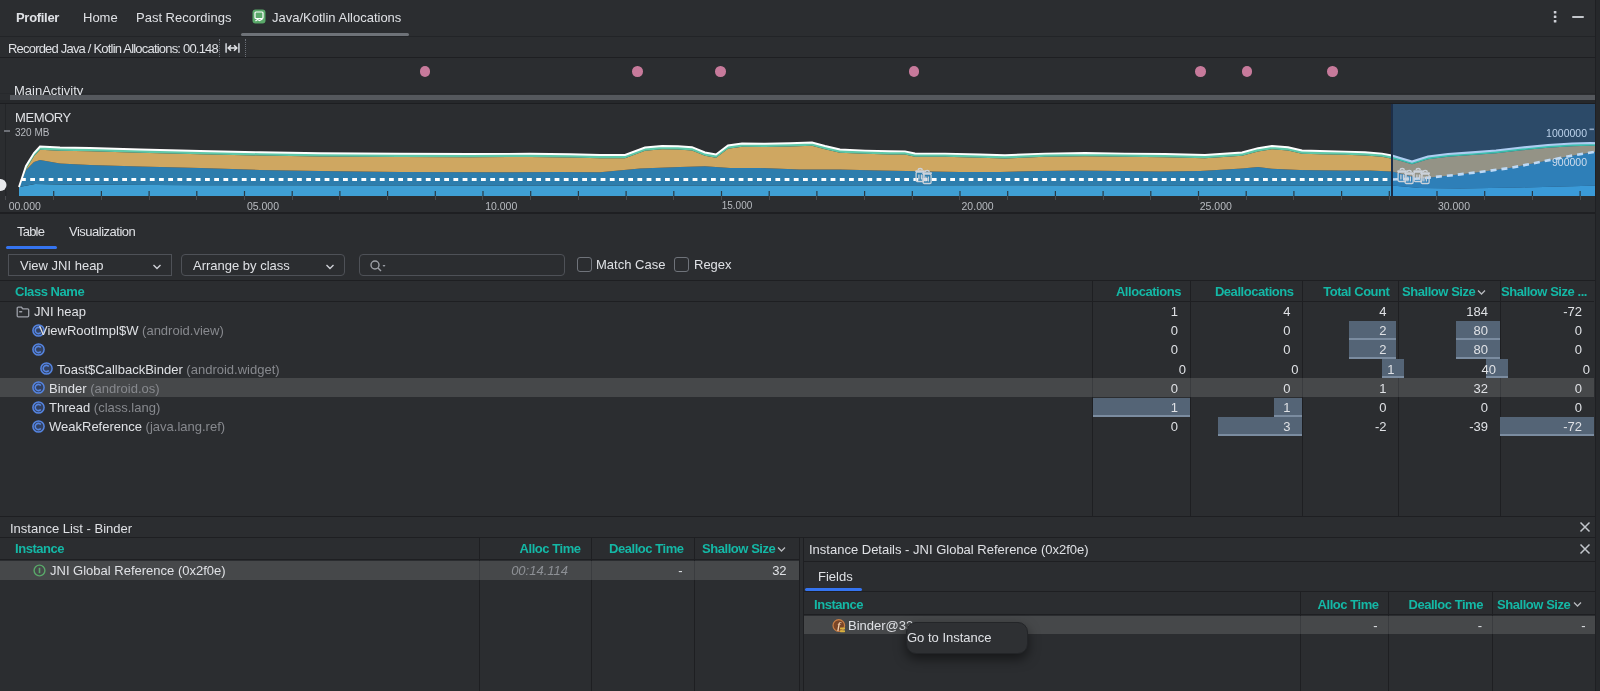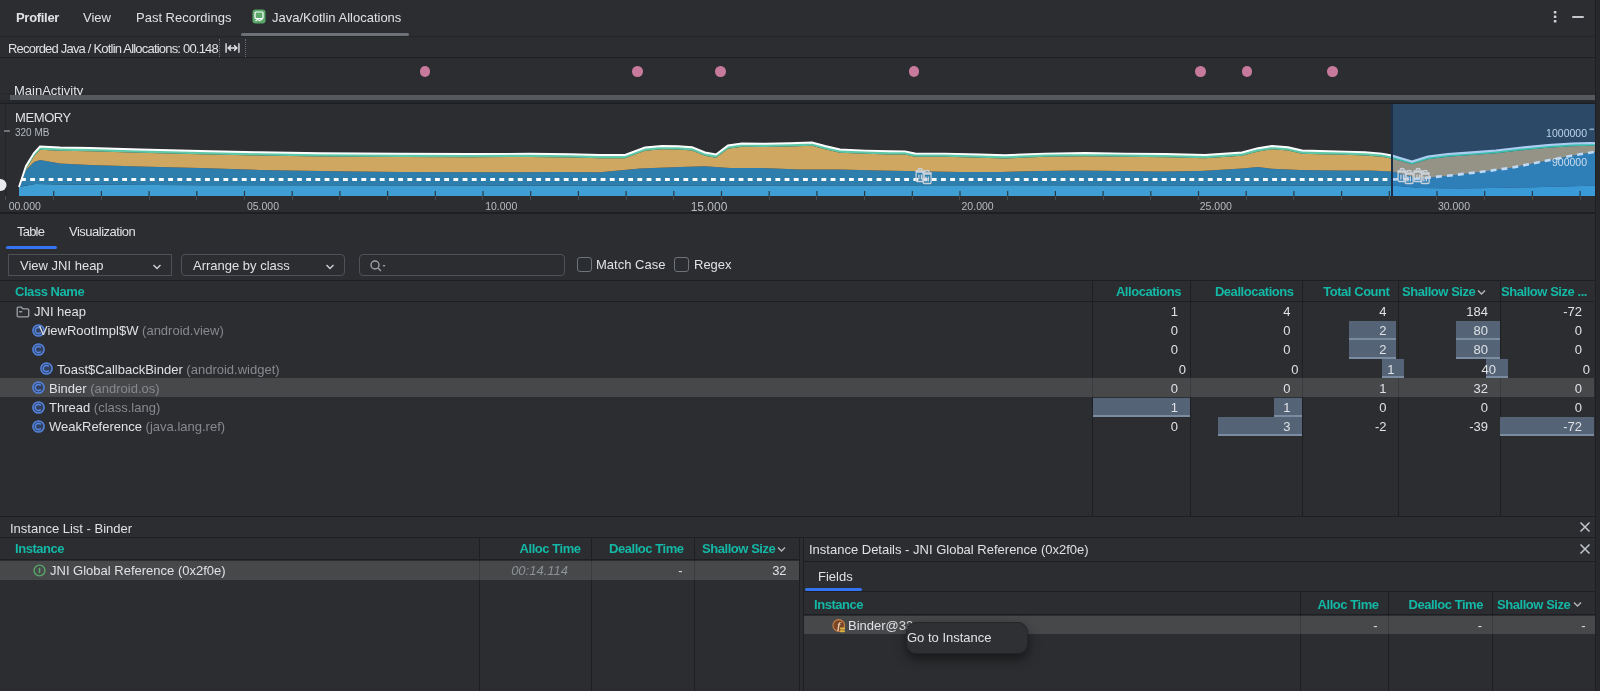--- a/index.html
+++ b/index.html
@@ -10,21 +10,21 @@
 .hdr{font-weight:700;color:#14b8a6;letter-spacing:-0.45px}
 .num{text-align:right}
 .cname{white-space:nowrap}
 svg{display:block}
 </style>
 </head>
 <body>
 
 <div class="a" style="left:0;top:0;width:1600px;height:37px;border-bottom:1px solid #222427">
   <span class="a" style="left:16px;top:10px;font-weight:700;letter-spacing:-0.3px">Profiler</span>
-  <span class="a" style="left:83px;top:10px">View</span>
+  <span class="a" style="left:83px;top:10px">Home</span>
   <span class="a" style="left:136px;top:10px">Past Recordings</span>
   <svg class="a" style="left:252px;top:9px" width="14" height="15" viewBox="0 0 14 15">
     <rect x="0.5" y="0.5" width="13" height="14" rx="3" fill="#59a869"></rect>
     <rect x="3" y="3" width="8" height="6.5" rx="1" fill="none" stroke="#ffffff" stroke-width="1.2"></rect>
     <path d="M3.5,12 l2-1.6 l2,1.2 l3-1.6" stroke="#ffffff" stroke-width="1.2" fill="none"></path>
   </svg>
   <span class="a" style="left:272px;top:10px">Java/Kotlin Allocations</span>
   <div class="a" style="left:241px;top:33px;width:168px;height:3px;background:#6e7278;border-radius:2px"></div>
   <svg class="a" style="left:1550px;top:10px" width="10" height="13" viewBox="0 0 10 13">
     <rect x="3.8" y="1" width="2.6" height="2.6" rx="0.6" fill="#ced0d6"></rect>
@@ -204,21 +204,21 @@
 <div class="a" style="left:1293.3px;top:0;width:1px;height:3.5px;background:#47494d"></div>
 <div class="a" style="left:1341.0px;top:0;width:1px;height:3.5px;background:#47494d"></div>
 <div class="a" style="left:1388.7px;top:0;width:1px;height:3.5px;background:#47494d"></div>
 <div class="a" style="left:1436.4px;top:0;width:1px;height:3.5px;background:#47494d"></div>
 <div class="a" style="left:1484.1px;top:0;width:1px;height:3.5px;background:#47494d"></div>
 <div class="a" style="left:1531.8px;top:0;width:1px;height:3.5px;background:#47494d"></div>
 <div class="a" style="left:1579.5px;top:0;width:1px;height:3.5px;background:#47494d"></div>
 <span class="a" style="left:24.8px;top:4px;font-size:10.5px;color:#b8bbc0;transform:translateX(-50%)">00.000</span>
 <span class="a" style="left:263.0px;top:4px;font-size:10.5px;color:#b8bbc0;transform:translateX(-50%)">05.000</span>
 <span class="a" style="left:501.2px;top:4px;font-size:10.5px;color:#b8bbc0;transform:translateX(-50%)">10.000</span>
-<span class="a" style="left:709px;top:4px;font-size:12px;color:#b8bbc0;transform:translateX(-50%)">15.000</span>
+<span class="a" style="left:737px;top:4px;font-size:10px;color:#b8bbc0;transform:translateX(-50%)">15.000</span>
 <span class="a" style="left:977.6px;top:4px;font-size:10.5px;color:#b8bbc0;transform:translateX(-50%)">20.000</span>
 <span class="a" style="left:1215.8px;top:4px;font-size:10.5px;color:#b8bbc0;transform:translateX(-50%)">25.000</span>
 <span class="a" style="left:1454.0px;top:4px;font-size:10.5px;color:#b8bbc0;transform:translateX(-50%)">30.000</span>
 </div>
 <div class="a" style="left:0;top:212px;width:1600px;height:2px;background:#1e1f22"></div>
 
 <span class="a" style="left:17px;top:224px;letter-spacing:-0.8px">Table</span>
 <span class="a" style="left:69px;top:224px;letter-spacing:-0.5px">Visualization</span>
 <div class="a" style="left:6px;top:246px;width:51px;height:3px;background:#3574f0;border-radius:1.5px"></div>
 

